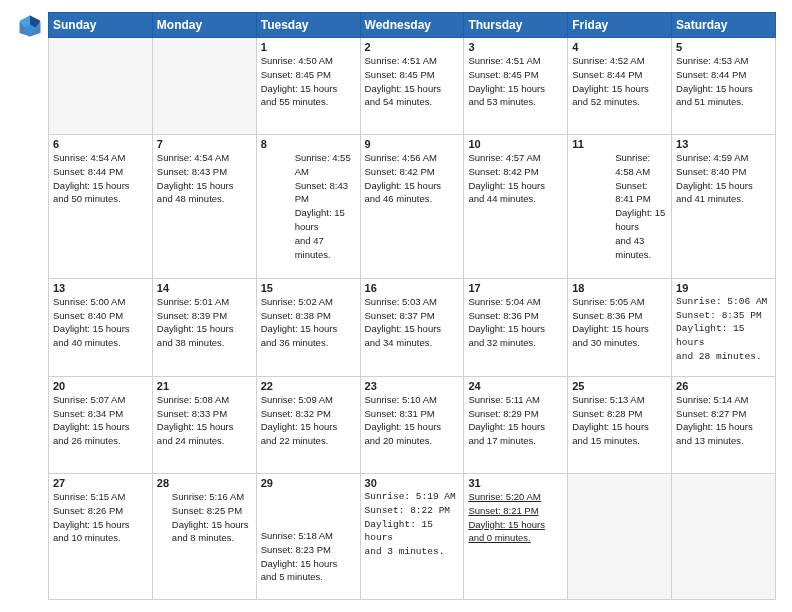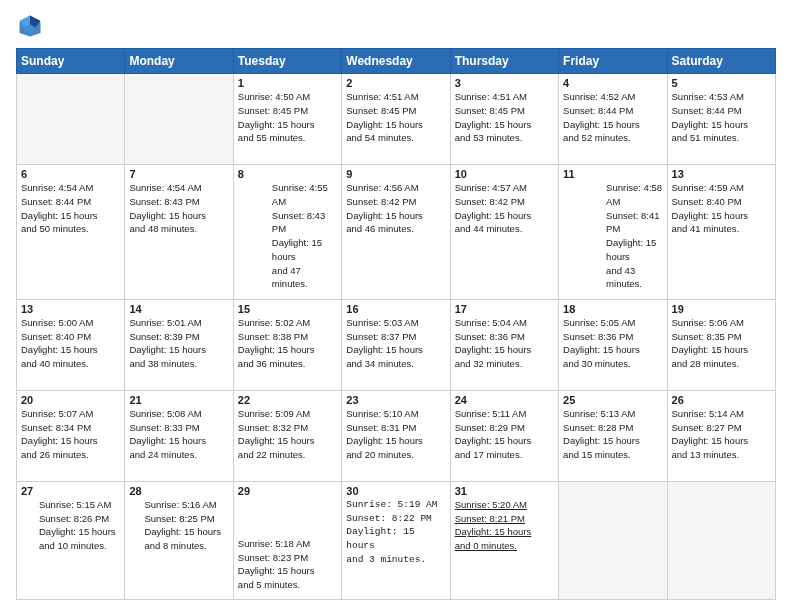--- a/index.html
+++ b/index.html
@@ -8,21 +8,21 @@
       height: 612px;
       font-family: Arial, Helvetica, sans-serif;
       background: #fff;
       overflow: hidden;
     }
     .page {
       width: 792px;
       height: 612px;
       padding: 12px 16px 12px 16px;
       display: flex;
-      flex-direction: column;
+      flex-direction: row;
     }
     .header {
       display: flex;
       justify-content: space-between;
       align-items: flex-start;
       margin-bottom: 8px;
     }
     .logo {
       display: flex;
       align-items: center;
@@ -266,21 +266,21 @@
           </td>
           <td>
             <span class="day-number">18</span>
             <div class="day-info" style="white-space: pre-line;">Sunrise: 5:05 AM
 Sunset: 8:36 PM
 Daylight: 15 hours
 and 30 minutes.</div>
           </td>
           <td>
             <span class="day-number">19</span>
-            <div class="day-info" style="white-space: pre-line;">Sunrise: 5:06 AM
+            <div class="day-info" style="white-space: pre-line; font-family: Liberation Mono, monospace;">Sunrise: 5:06 AM
 Sunset: 8:35 PM
 Daylight: 15 hours
 and 28 minutes.</div>
           </td>
         </tr>
         <tr>
           <td>
             <span class="day-number">20</span>
             <div class="day-info" style="white-space: pre-line;">Sunrise: 5:07 AM
 Sunset: 8:34 PM
@@ -326,21 +326,21 @@
             <span class="day-number">26</span>
             <div class="day-info" style="white-space: pre-line;">Sunrise: 5:14 AM
 Sunset: 8:27 PM
 Daylight: 15 hours
 and 13 minutes.</div>
           </td>
         </tr>
         <tr>
           <td>
             <span class="day-number">27</span>
-            <div class="day-info" style="white-space: pre-line; margin-left: 18px;">Sunrise: 5:15 AM
+            <div class="day-info" style="white-space: pre-line;">Sunrise: 5:15 AM
 Sunset: 8:26 PM
 Daylight: 15 hours
 and 10 minutes.</div>
           </td>
           <td>
             <span class="day-number">28</span>
             <div class="day-info" style="white-space: pre-line; margin-left: 15px;">Sunrise: 5:16 AM
 Sunset: 8:25 PM
 Daylight: 15 hours
 and 8 minutes.</div>

